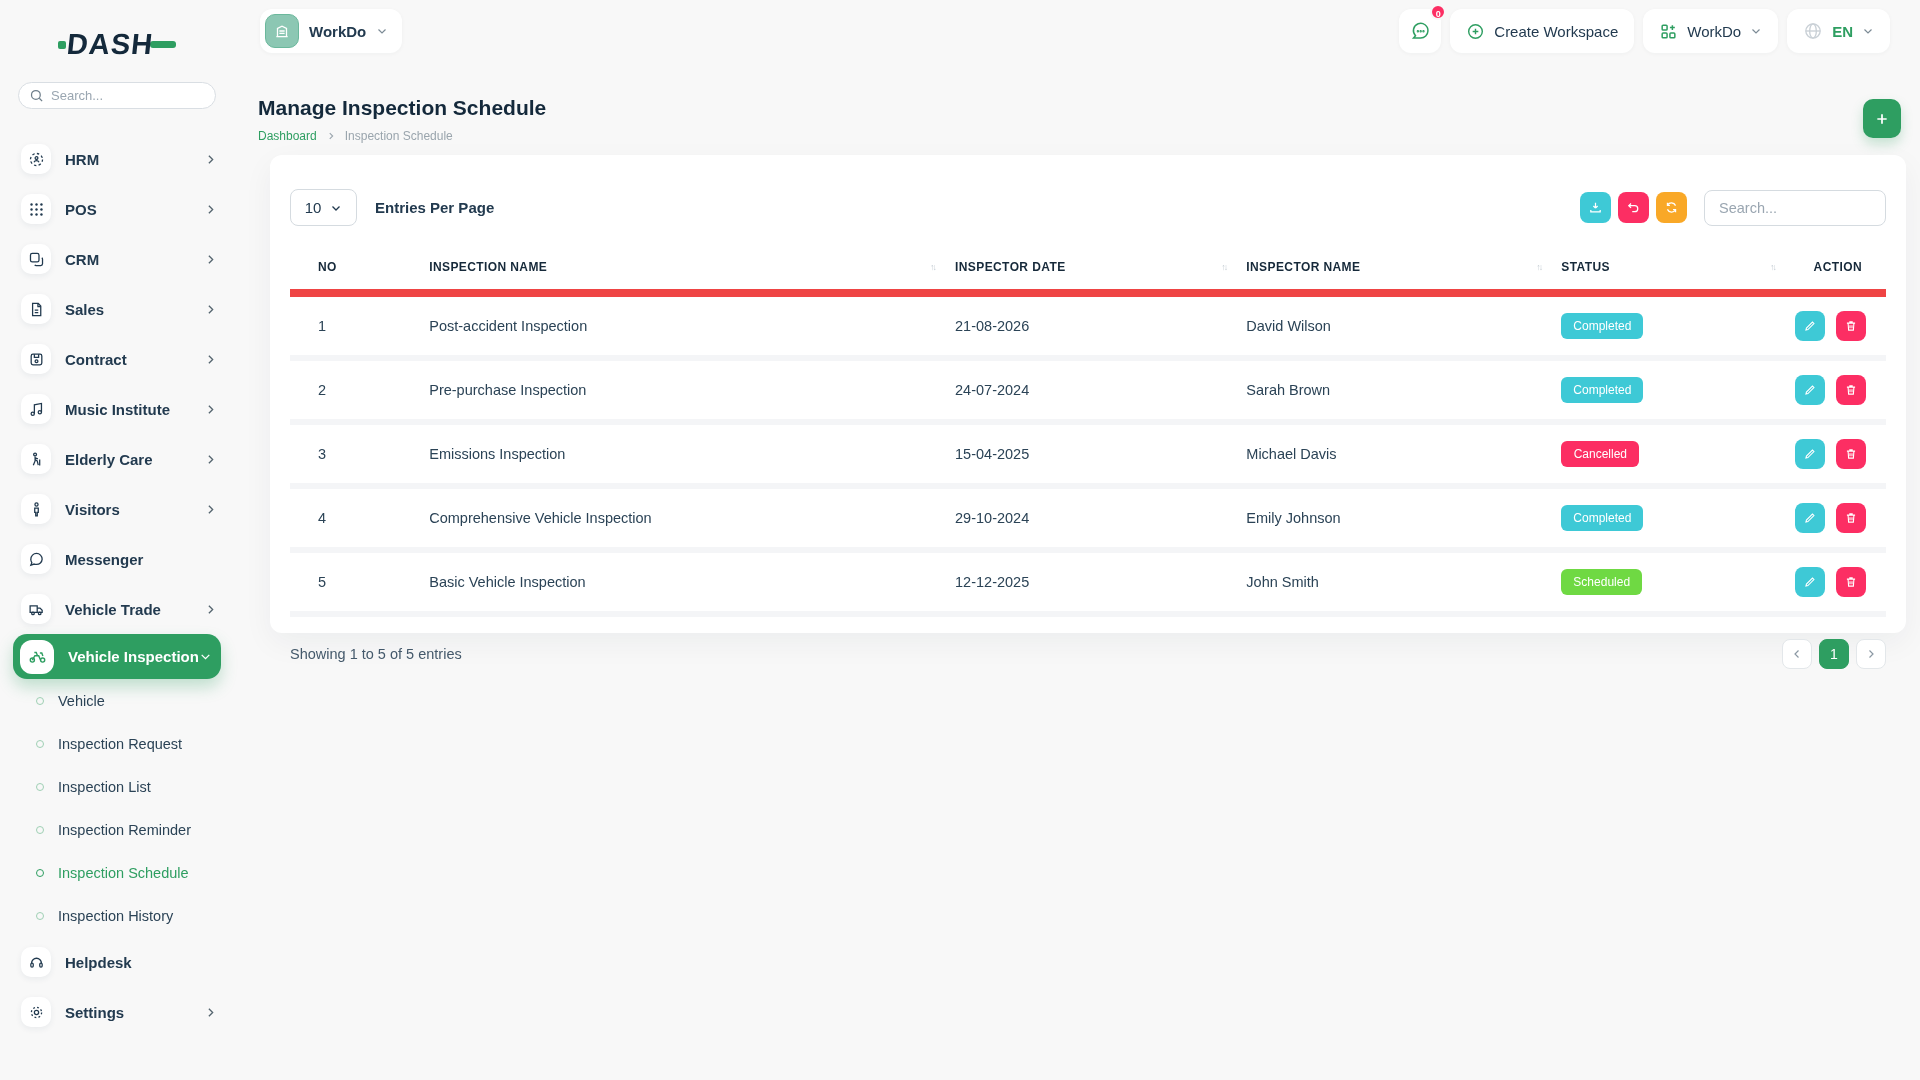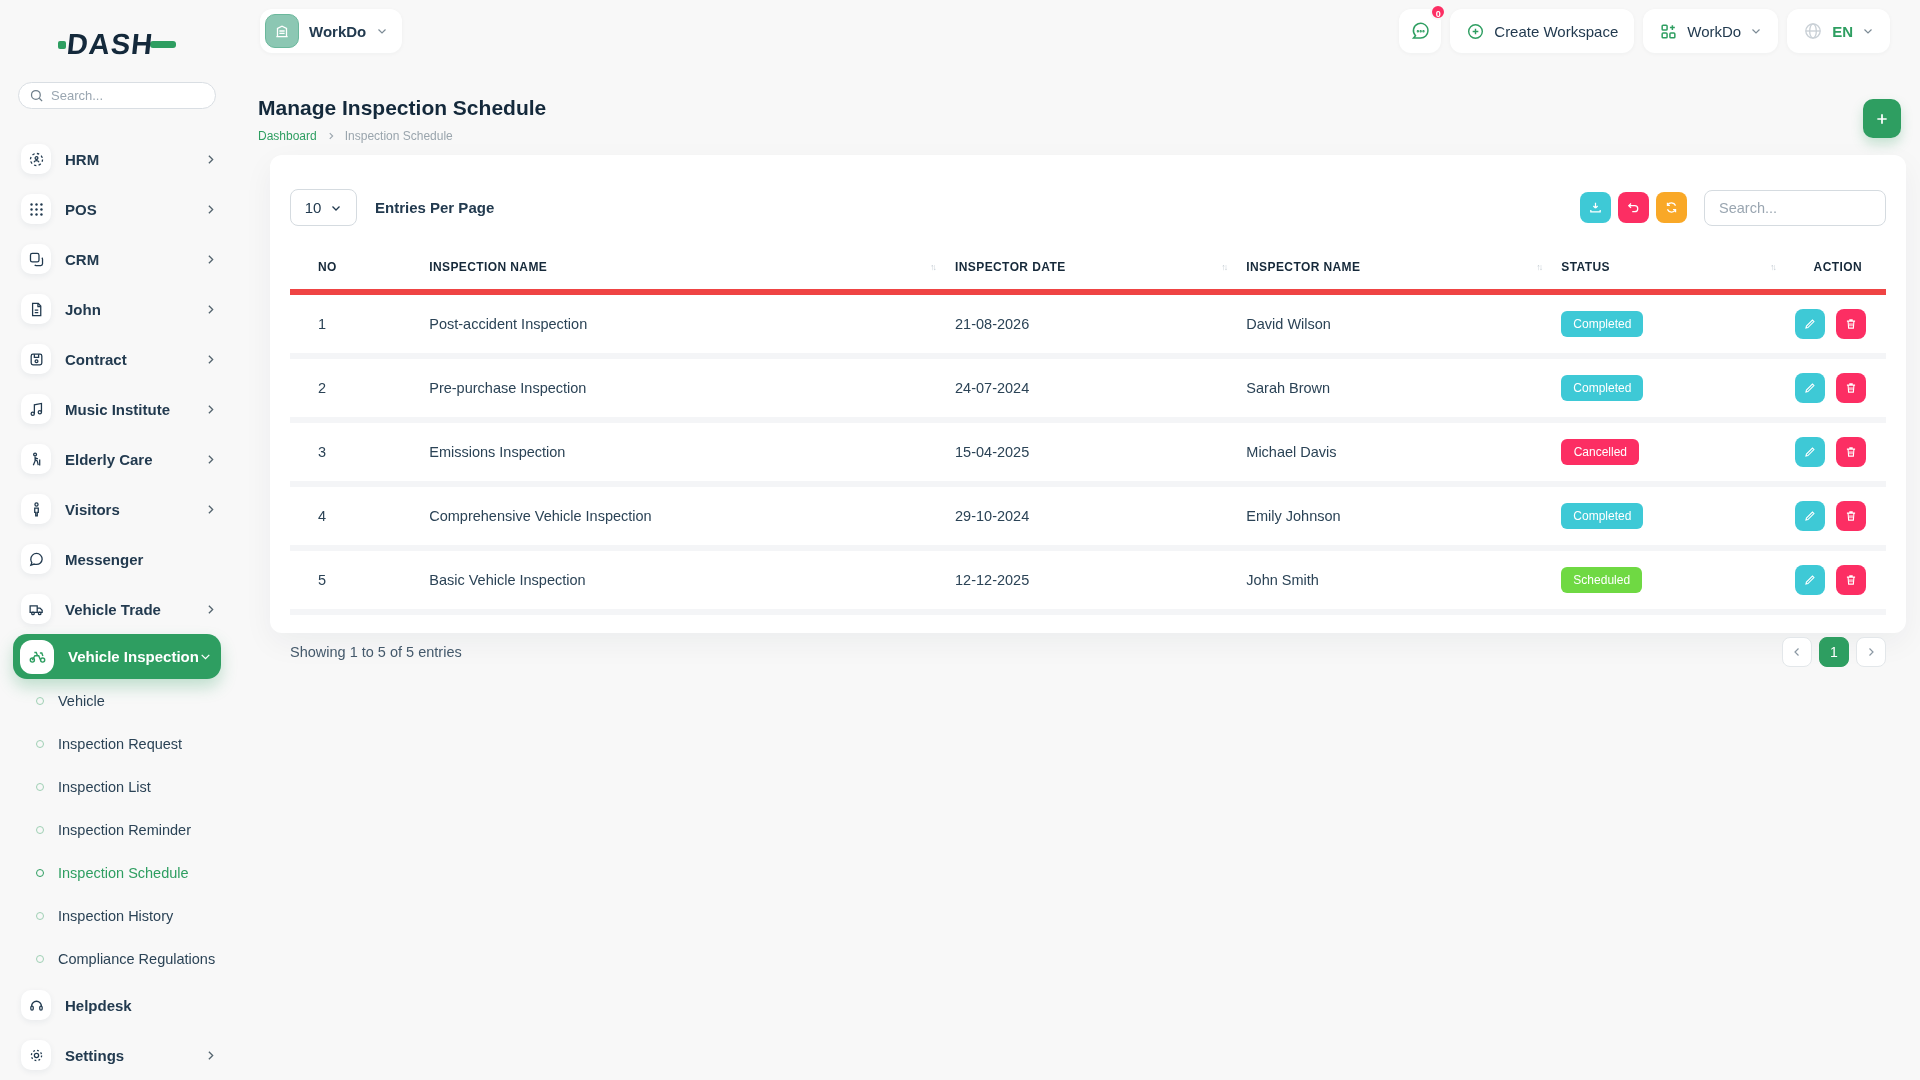--- a/index.html
+++ b/index.html
@@ -97,21 +97,21 @@
   .sq-btn.reset { background:#fc2e63; }
   .sq-btn.refresh { background:#f9a827; }
   .tbl-search { width:182px; height:36px; border:1px solid #d5dbe0; border-radius:8px; margin-left:10px;
                 padding:0 14px; font-size:14.5px; color:#42566a; outline:none; font-family:inherit; }
   .tbl-search::placeholder { color:#9aa6b1; }
 
   table { width:100%; border-collapse:collapse; }
   col.c-no{width:130px;} col.c-name{width:530px;} col.c-date{width:293px;}
   col.c-insp{width:317px;} col.c-status{width:235px;} col.c-action{width:auto;}
   thead th { text-align:left; font-size:12px; font-weight:700; color:#16293a; letter-spacing:.4px;
-             padding:14px 10px 15px 10px; border-bottom:6px solid #ef4444; white-space:nowrap; }
+             padding:14px 10px 15px 10px; border-bottom:8px solid #ef4444; white-space:nowrap; }
   thead th:first-child { padding-left:28px; }
   thead th.th-action { text-align:right; padding-right:24px; }
   .sort-ic { font-size:9px; color:#c5cdd4; letter-spacing:-2px; float:right; margin-top:2px; }
   tbody td { font-size:14.5px; color:#2b4356; padding:14px 10px; border-bottom:6px solid #f4f5f7; }
   tbody td:first-child { padding-left:28px; }
   td.td-action { text-align:right; padding-right:20px; white-space:nowrap; }
   .badge { display:inline-block; min-width:78px; text-align:center; padding:6px 12px; border-radius:6px;
            font-size:12px; color:#fff; }
   .badge[data-status="completed"] { background:#3ec9d6; }
   .badge[data-status="cancelled"] { background:#fc2e63; }
@@ -206,21 +206,21 @@
       </div>
 
       <div class="nav-item">
         <span class="nav-ic">
           <svg width="17" height="17" viewBox="0 0 24 24" fill="none" stroke="#223a4f" stroke-width="1.8">
               <path d="M6.5 3.5h8l3.5 3.5v13.5h-11.5z"></path>
               <path d="M14 3.5V8h4"></path>
               <path d="M9.5 13h5M9.5 16.5h5"></path>
             </svg>
         </span>
-        <span class="nav-label">John</span>
+        <span class="nav-label">Sales</span>
         <span class="nav-chev">
             <svg width="13" height="13" viewBox="0 0 24 24" fill="none" stroke="currentColor" stroke-width="2.4">
               <path d="M9 5l7 7-7 7"></path>
             </svg>
           </span>
       </div>
 
       <div class="nav-item">
         <span class="nav-ic">
           <svg width="17" height="17" viewBox="0 0 24 24" fill="none" stroke="#223a4f" stroke-width="1.8">
@@ -343,24 +343,20 @@
           <span class="sub-bullet"></span>
           <span class="sub-label">Inspection Reminder</span>
         </div>
         <div class="sub-item active">
           <span class="sub-bullet"></span>
           <span class="sub-label">Inspection Schedule</span>
         </div>
         <div class="sub-item">
           <span class="sub-bullet"></span>
           <span class="sub-label">Inspection History</span>
-        </div>
-        <div class="sub-item">
-          <span class="sub-bullet"></span>
-          <span class="sub-label">Compliance Regulations</span>
         </div>
       </div>
 
       <div class="nav-item">
         <span class="nav-ic">
           <svg width="17" height="17" viewBox="0 0 24 24" fill="none" stroke="#223a4f" stroke-width="1.8">
               <path d="M5 13a7 7 0 0 1 14 0"></path>
               <rect x="4" y="13" width="3.4" height="5.5" rx="1.6"></rect>
               <rect x="16.6" y="13" width="3.4" height="5.5" rx="1.6"></rect>
             </svg>

